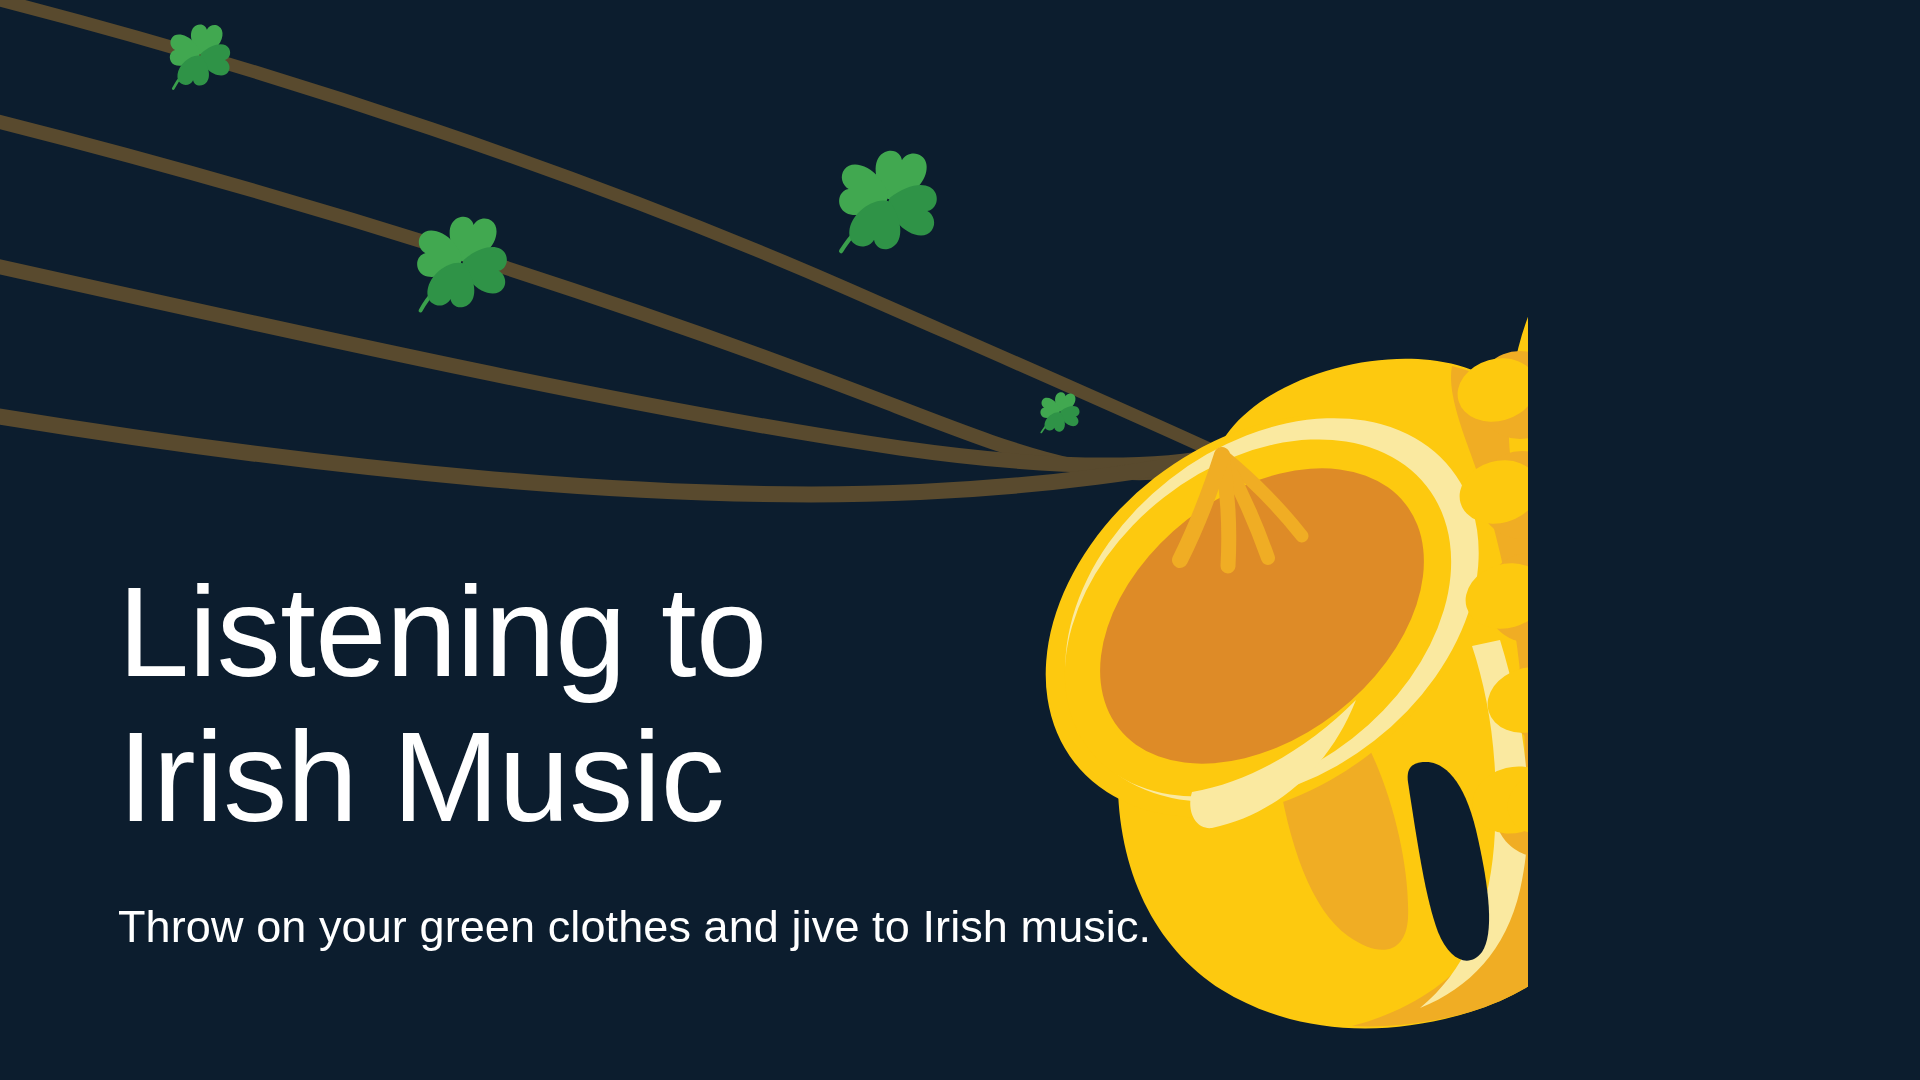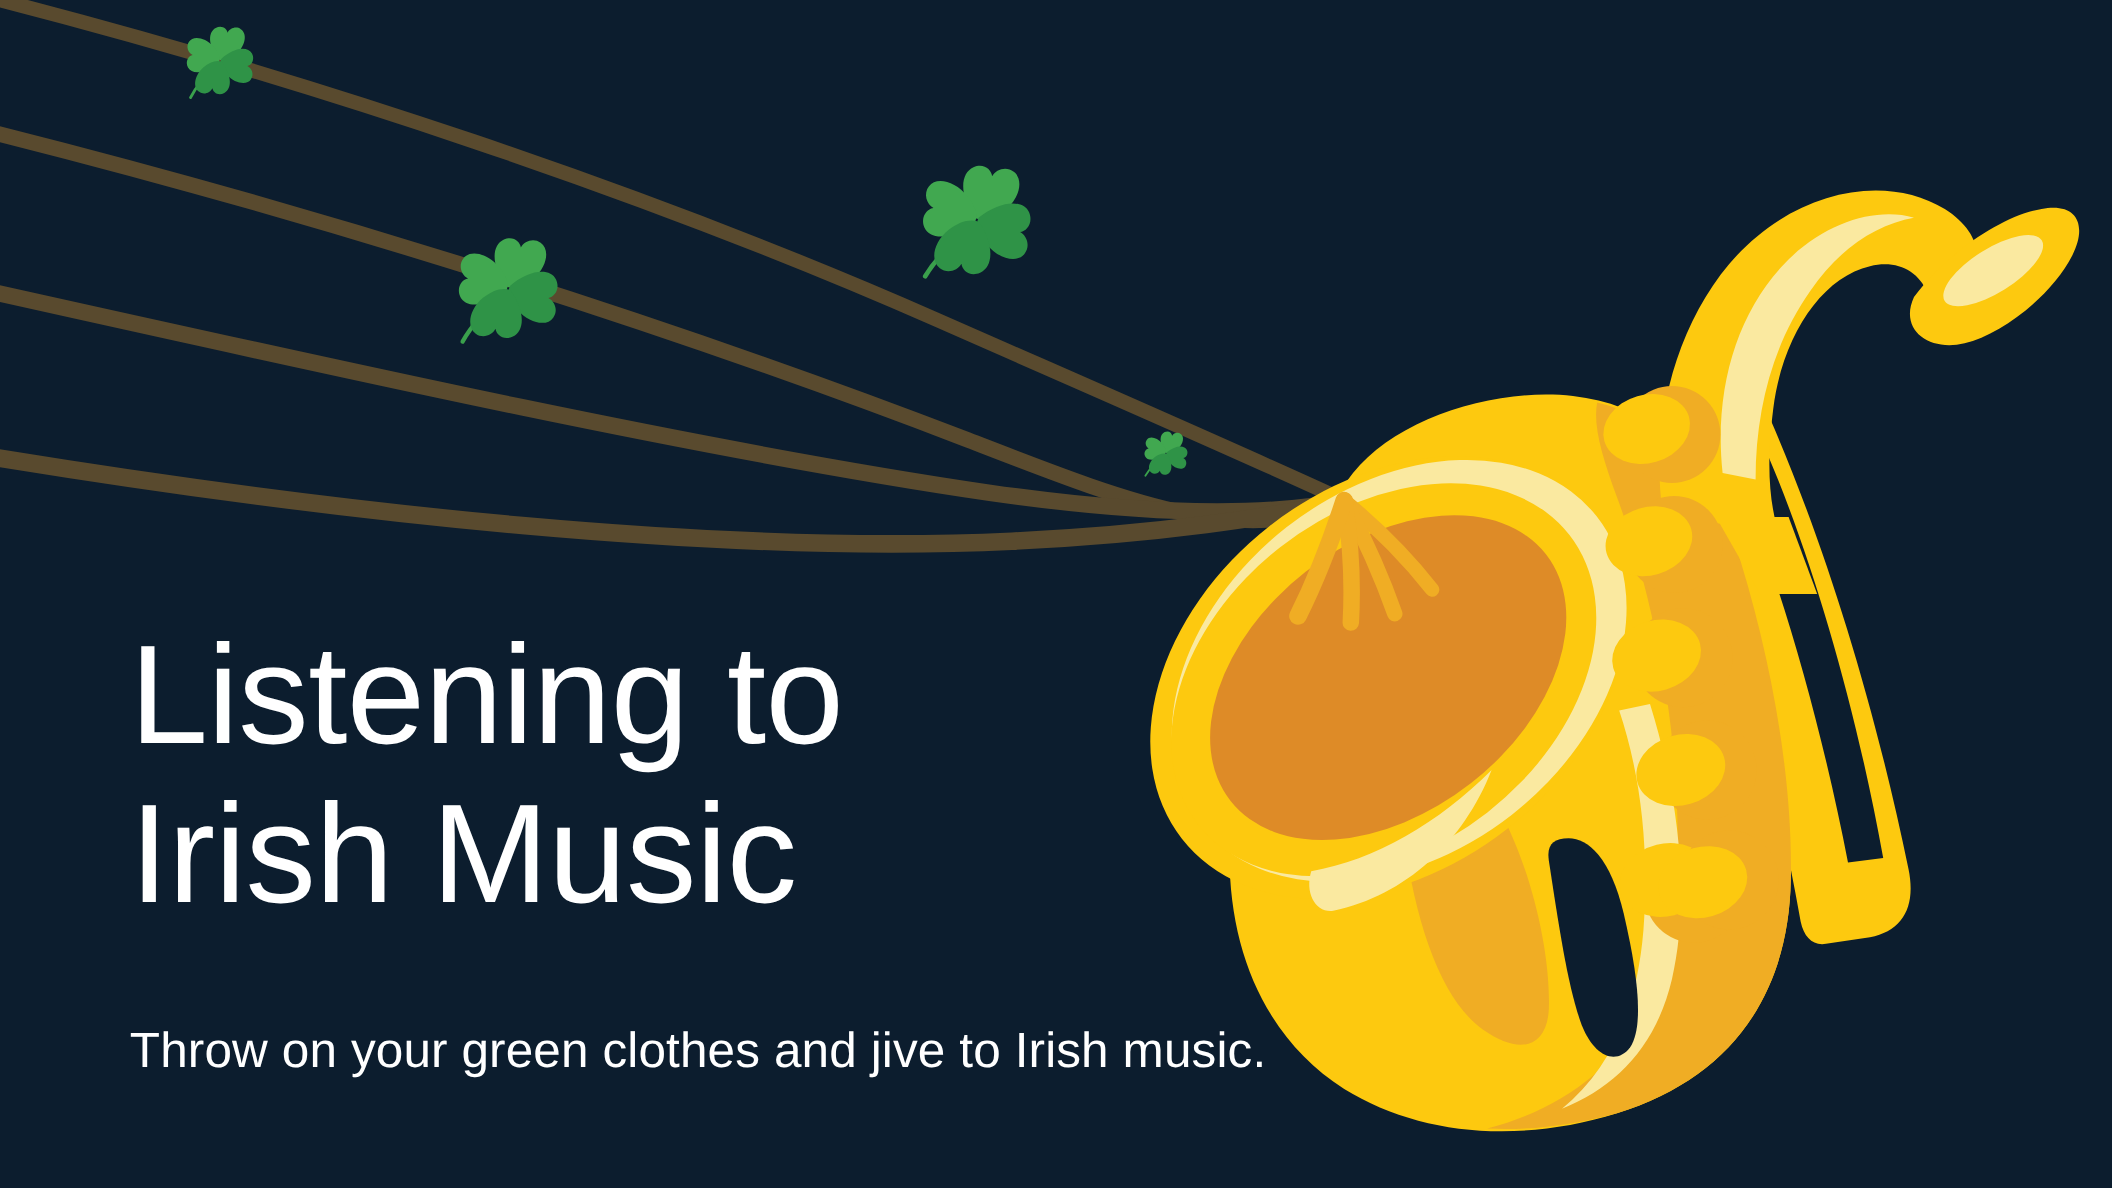--- a/index.html
+++ b/index.html
@@ -3,24 +3,24 @@
 <meta charset="utf-8">
 <title>Listening to Irish Music</title>
 <style>
   html, body {
     margin: 0;
     padding: 0;
     background: #0c1d2e;
   }
   #stage {
     position: relative;
-    width: 1920px;
+    width: 1528px;
     height: 1080px;
     overflow: hidden;
-    background: #4c1d95;
+    background: #b91c1c;
     font-family: "Liberation Sans", sans-serif;
   }
   #art {
     position: absolute;
     left: 0; top: 0;
     width: 1920px;
     height: 1080px;
   }
   #text-block {
     position: absolute;
@@ -38,21 +38,21 @@
     letter-spacing: -0.5px;
     white-space: pre-line;
     margin: 0;
   }
   #subtitle {
     color: #ffffff;
     font-family: "Liberation Sans", sans-serif;
     font-size: 45px;
     font-weight: 300;
     letter-spacing: 0.1px;
-    margin: 80px 0 0 0;
+    margin: 52px 0 0 0;
     white-space: nowrap;
   }
 </style>
 </head>
 <body>
 
 <div id="stage">
 
   <svg id="art" viewBox="0 0 1920 1080" xmlns="http://www.w3.org/2000/svg">
 

